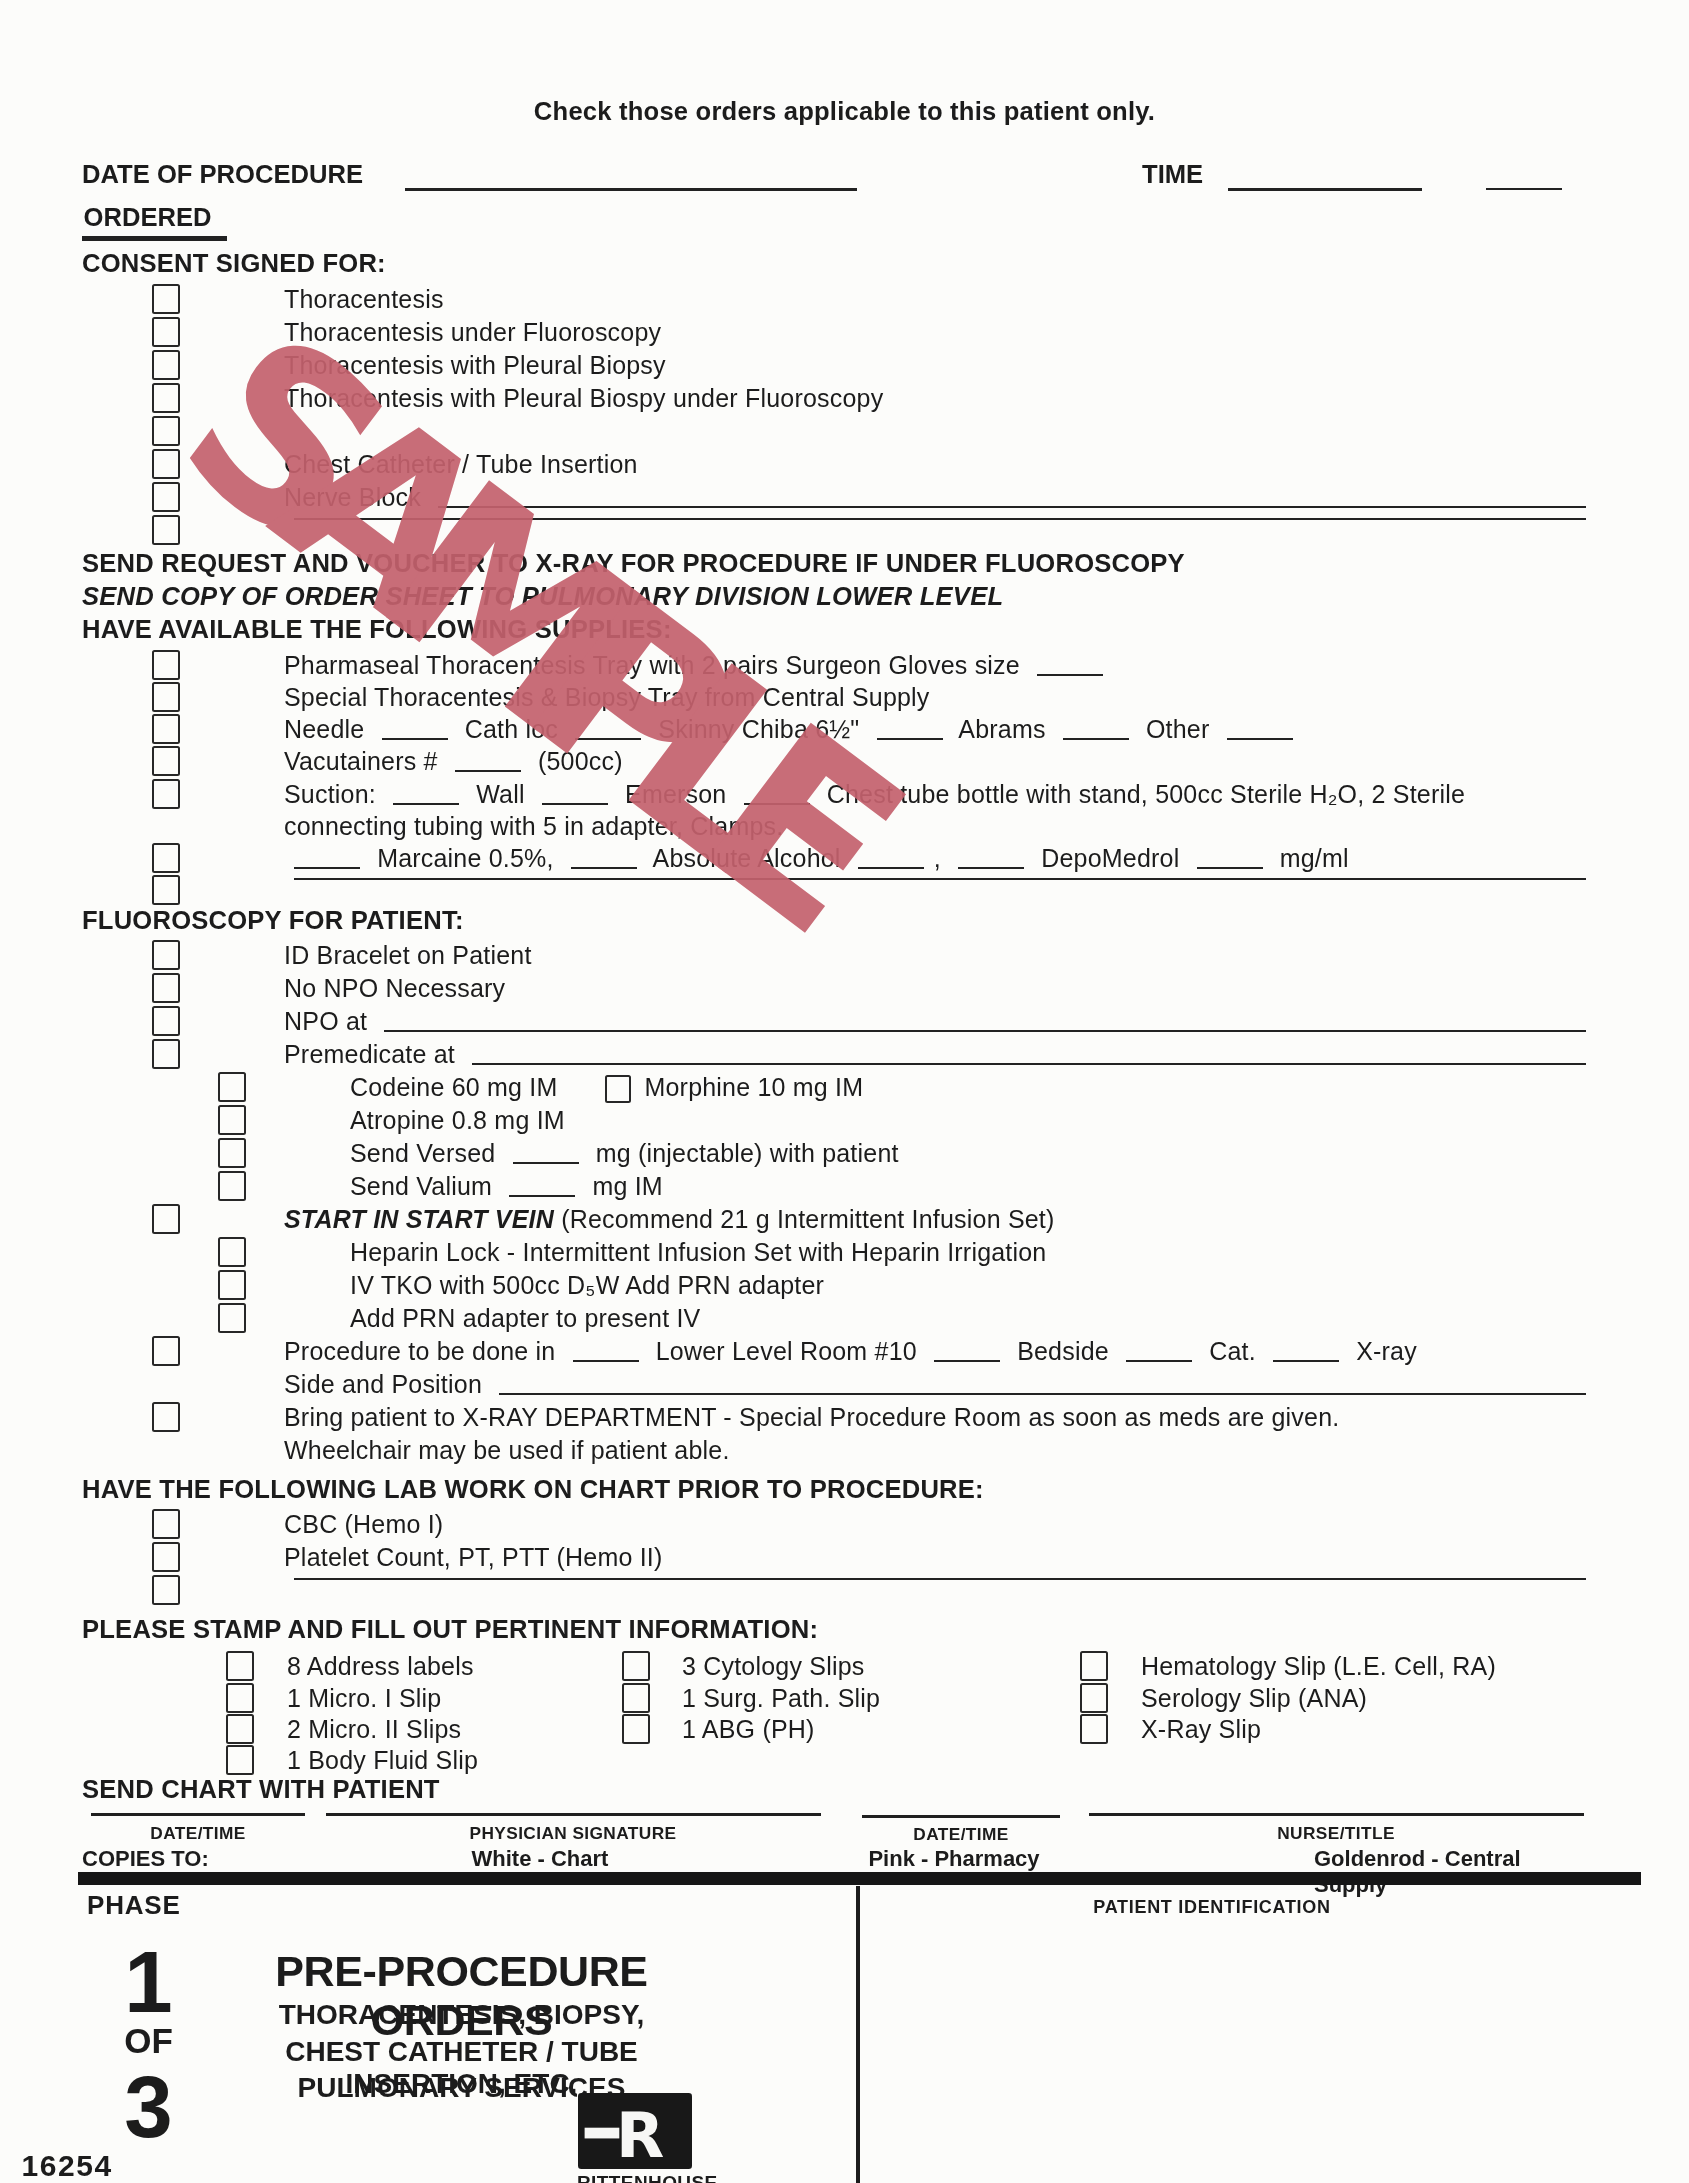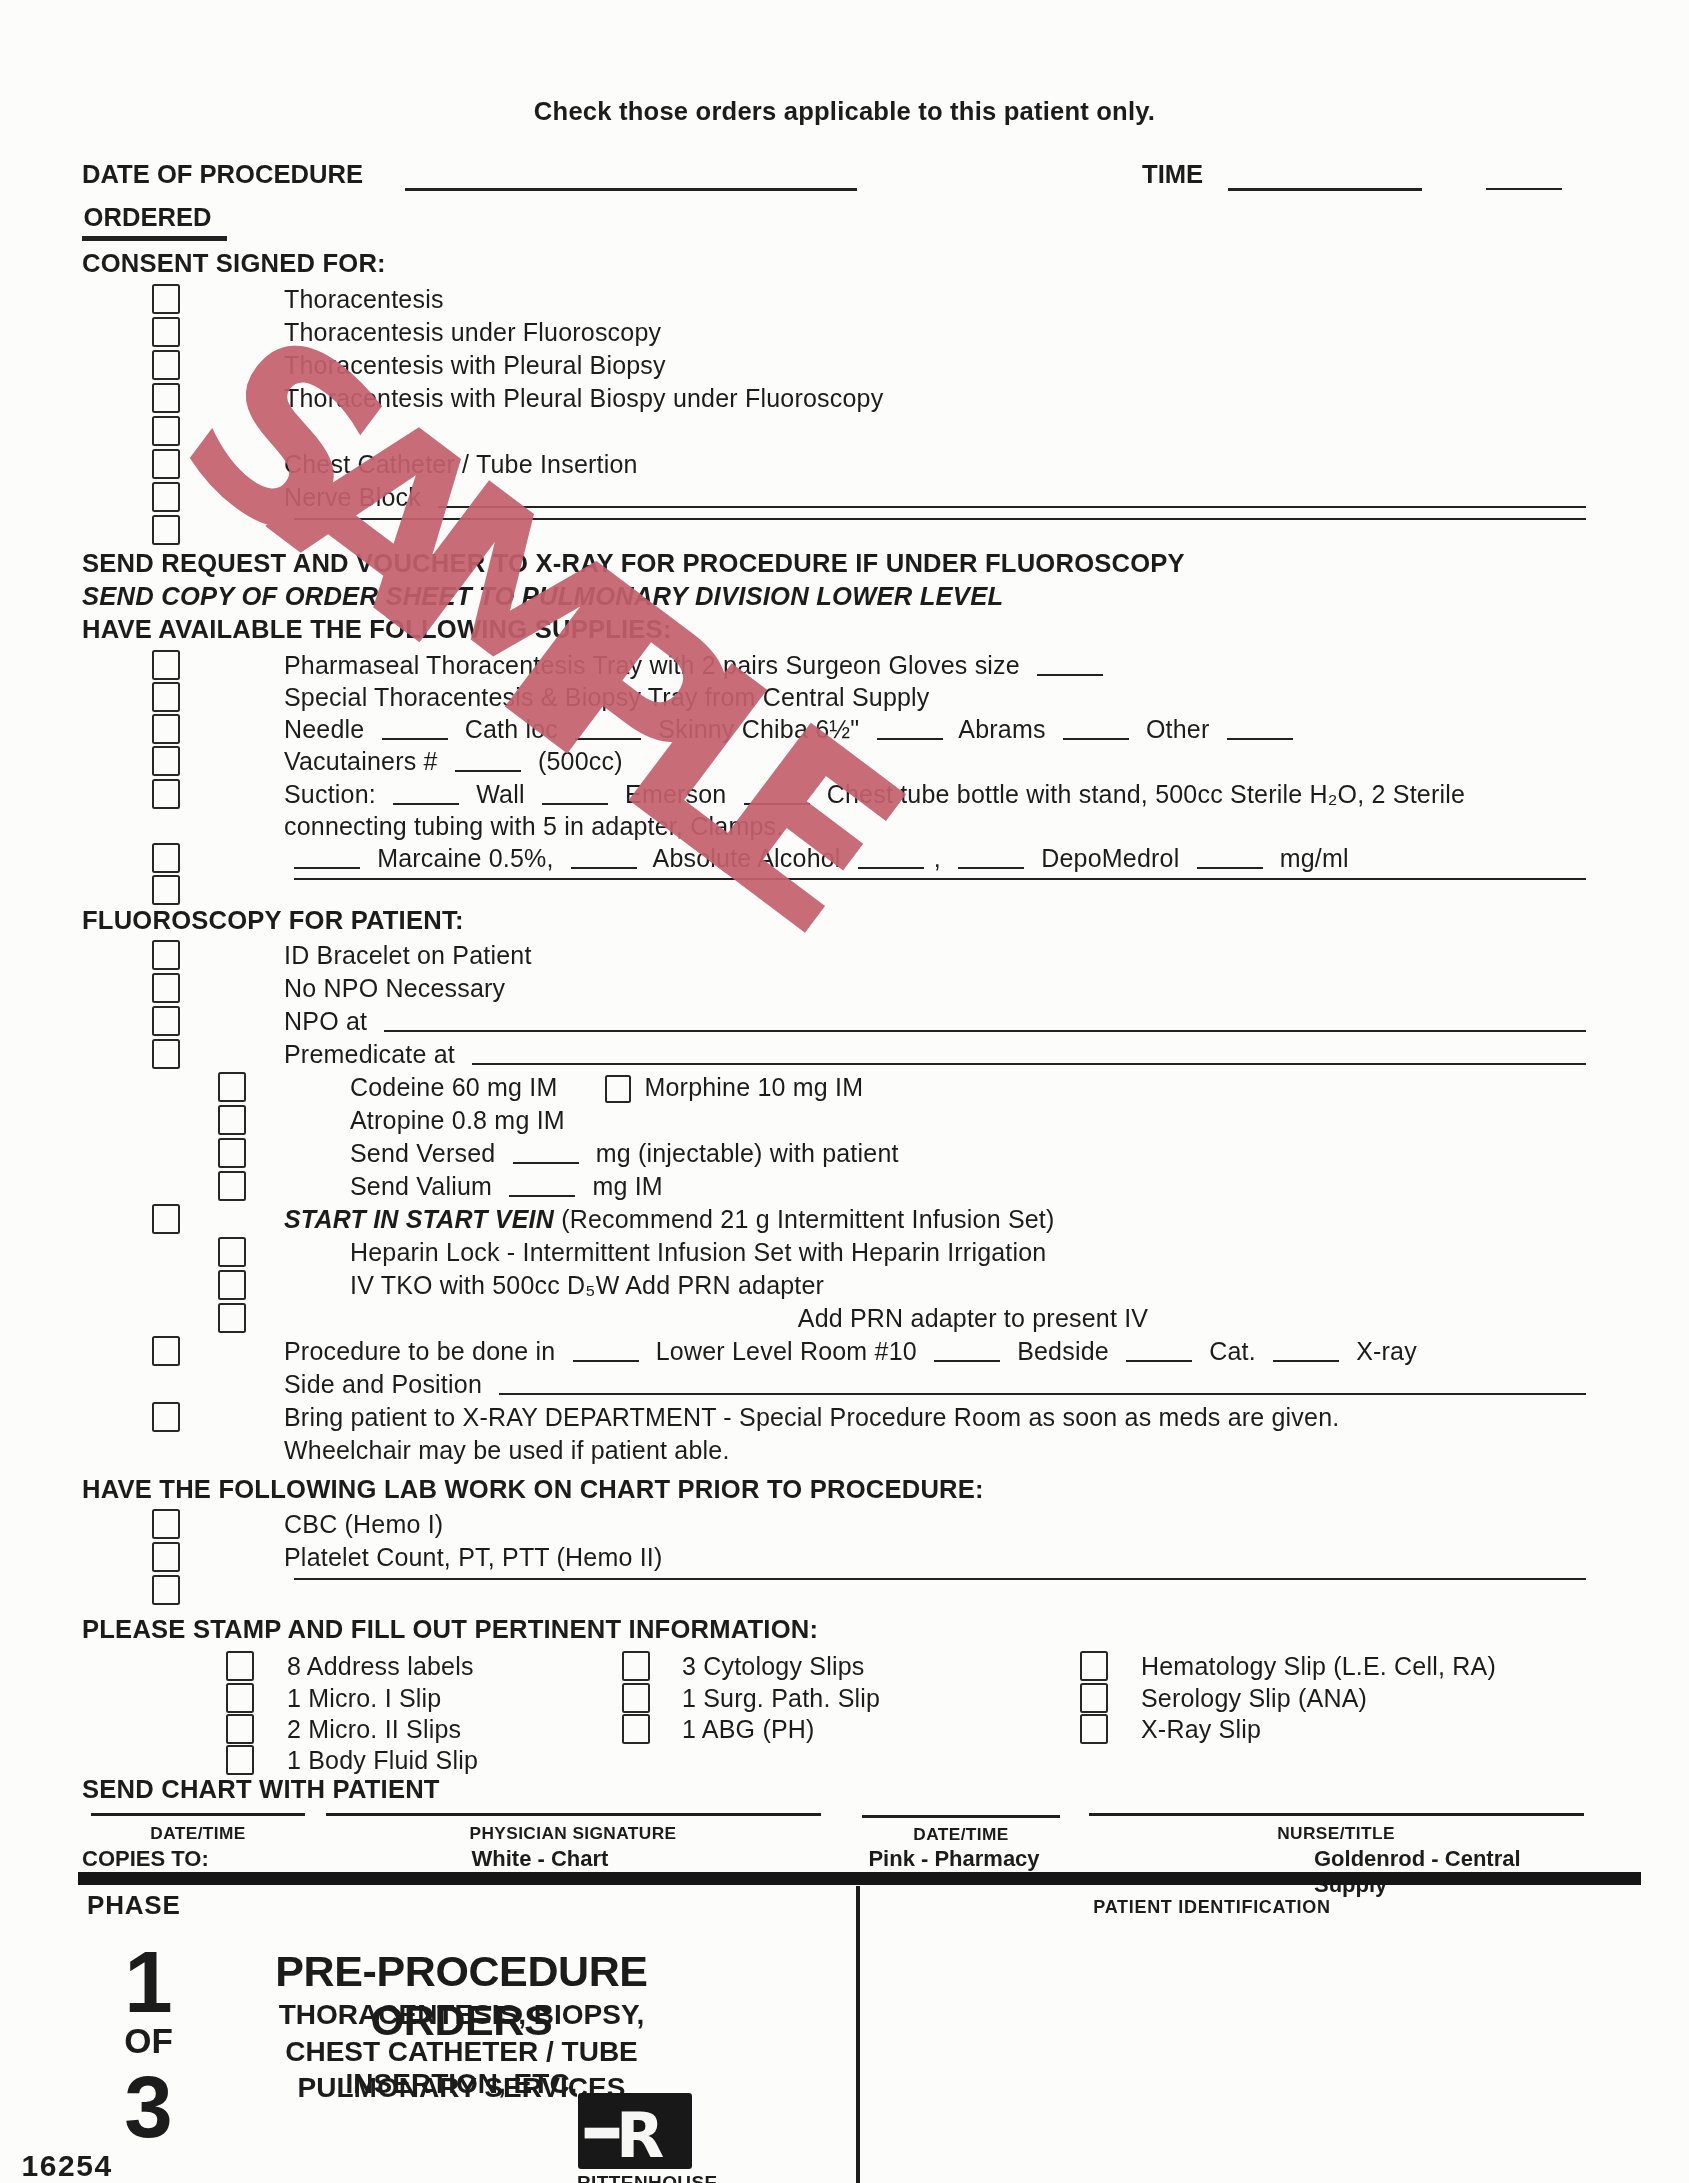--- a/index.html
+++ b/index.html
@@ -275,21 +275,21 @@
         </div>
       </div>
       <div class="crow" style="top: 1270px;">
         <span class="cbx" style="left: 136px;"></span>
         <div class="rtext" style="left: 268px;">
           <span class="seg">IV TKO with 500cc D₅W Add PRN adapter</span>
         </div>
       </div>
       <div class="crow" style="top: 1303px;">
         <span class="cbx" style="left: 136px;"></span>
-        <div class="rtext" style="left: 268px; justify-content: center;">
+        <div class="rtext" style="left: 268px;">
           <span class="seg">Add PRN adapter to present IV</span>
         </div>
       </div>
       <div class="crow" style="top: 1336px;">
         <span class="cbx" style="left: 70px;"></span>
         <div class="rtext" style="left: 202px;">
           <span class="seg">Procedure to be done in </span>
           <span class="blank"></span>
           <span class="seg"> Lower Level Room #10 </span>
           <span class="blank"></span>

